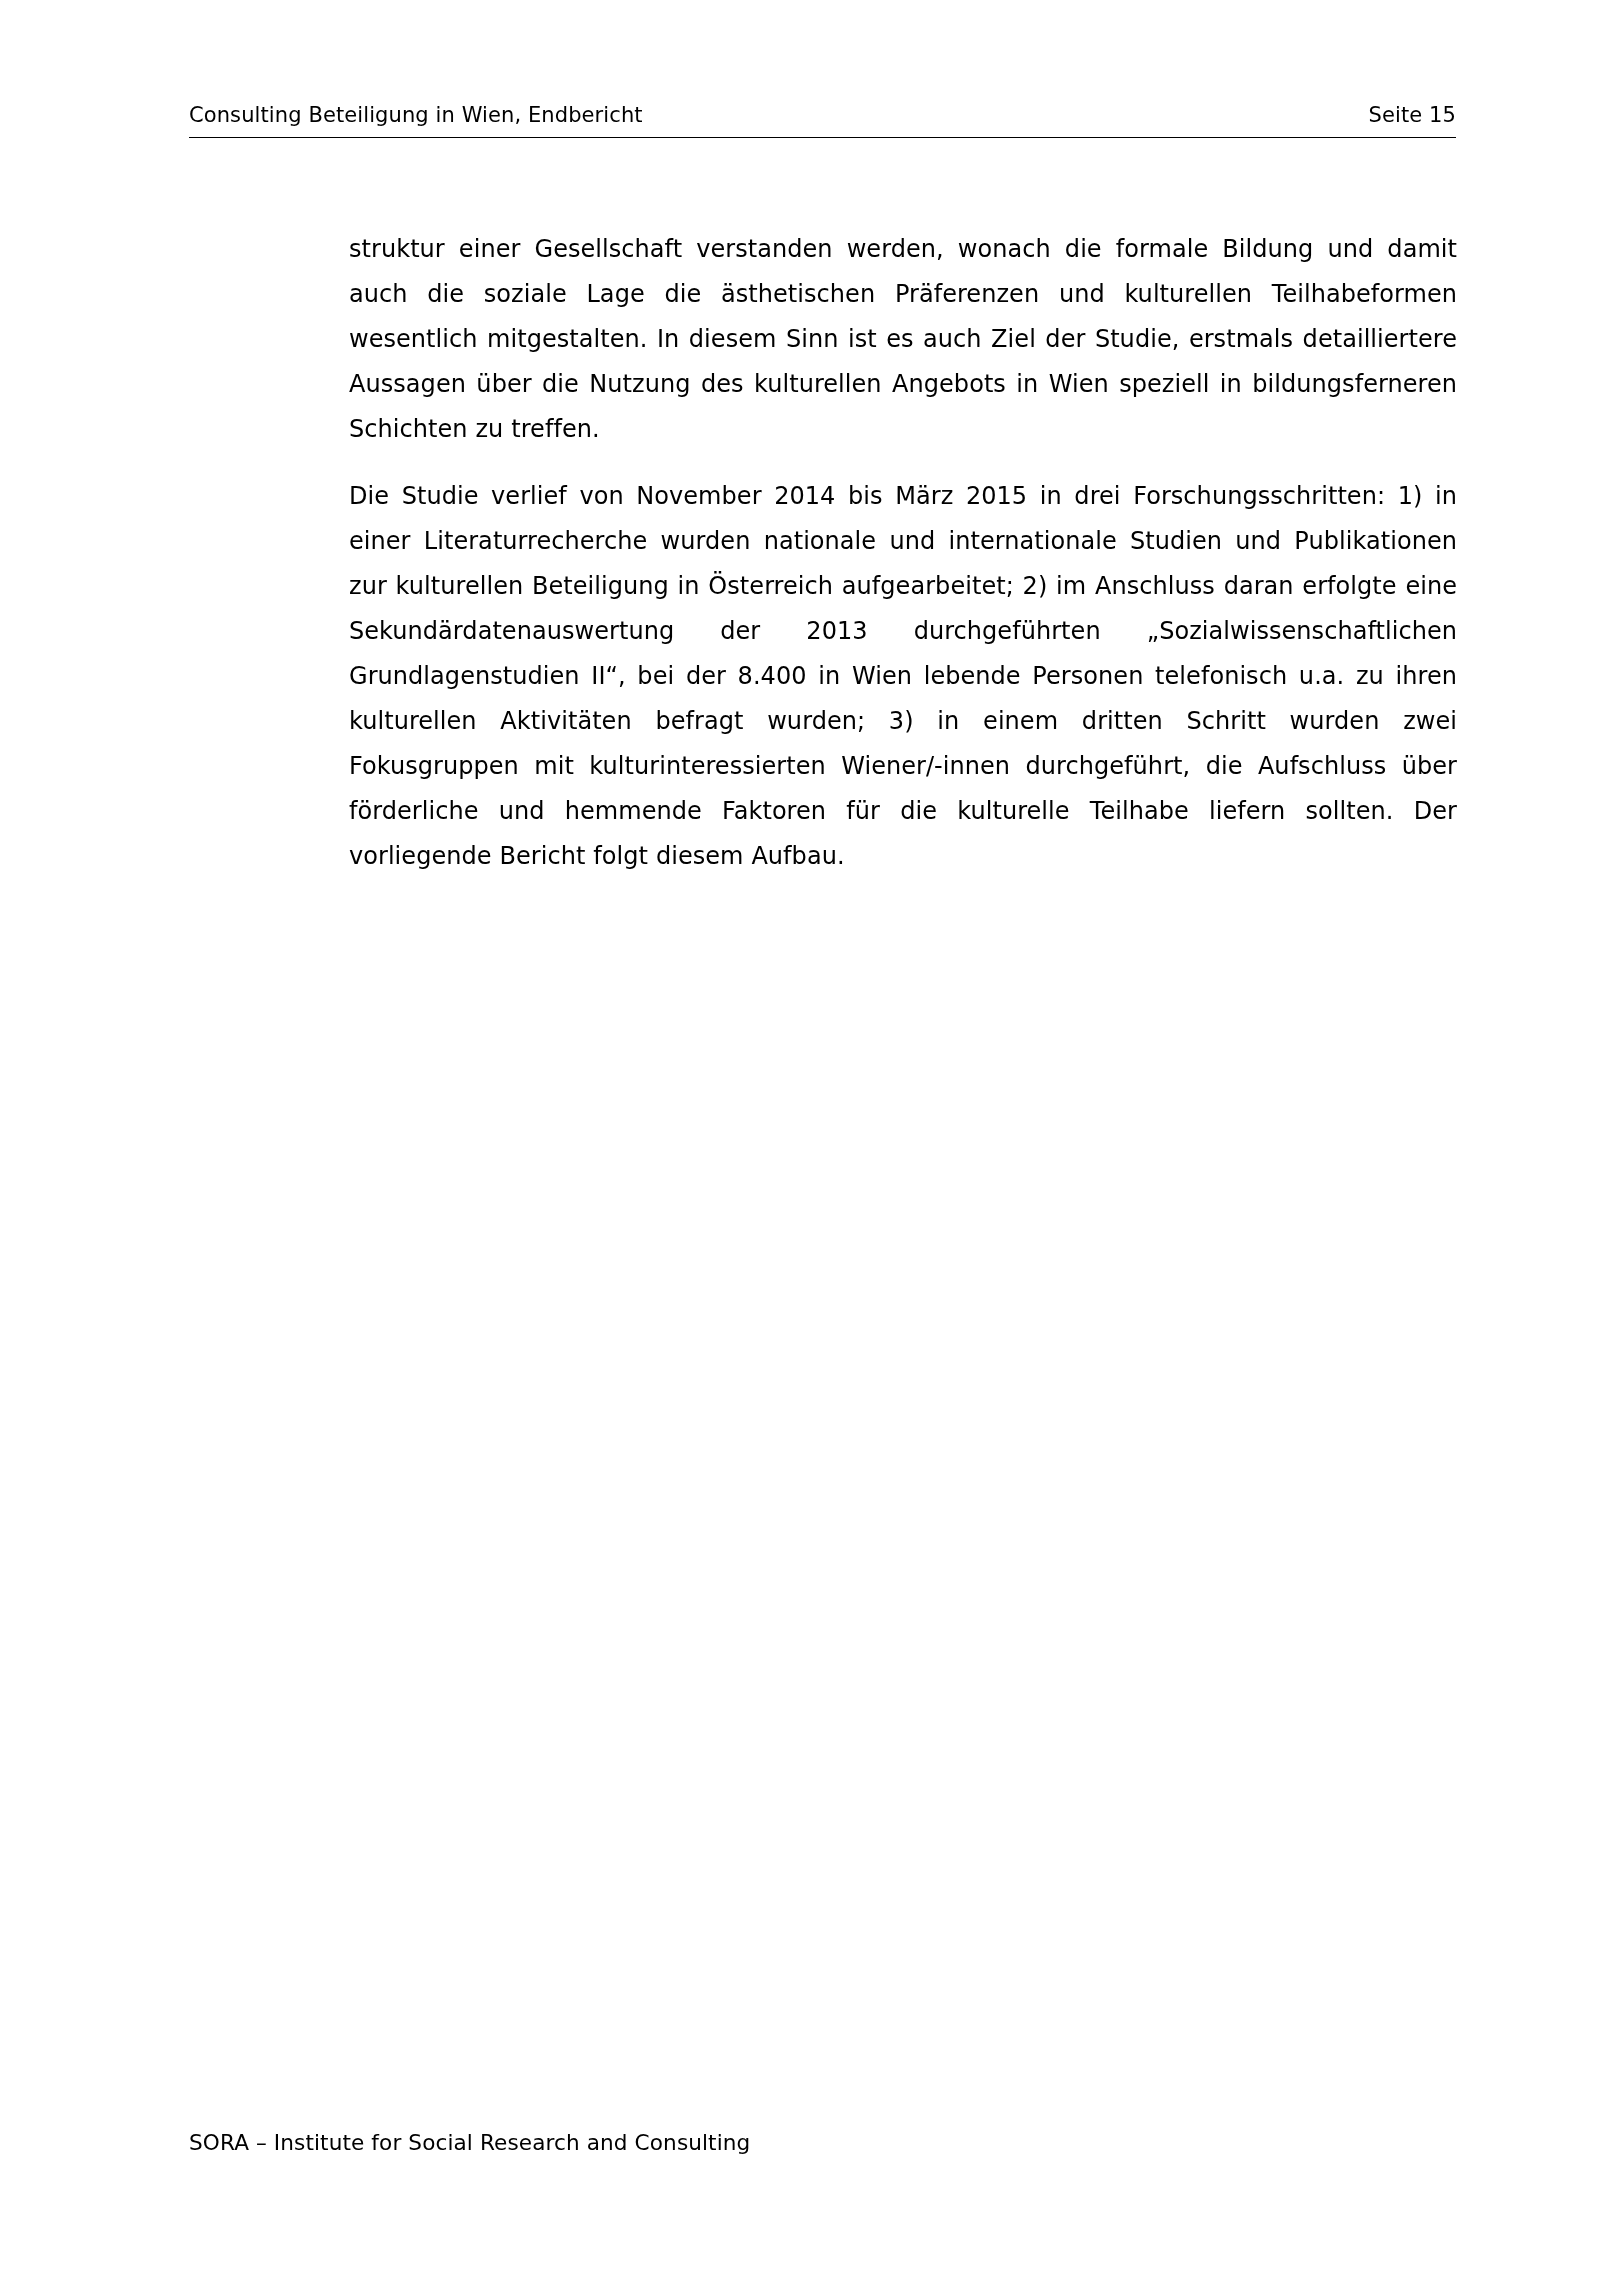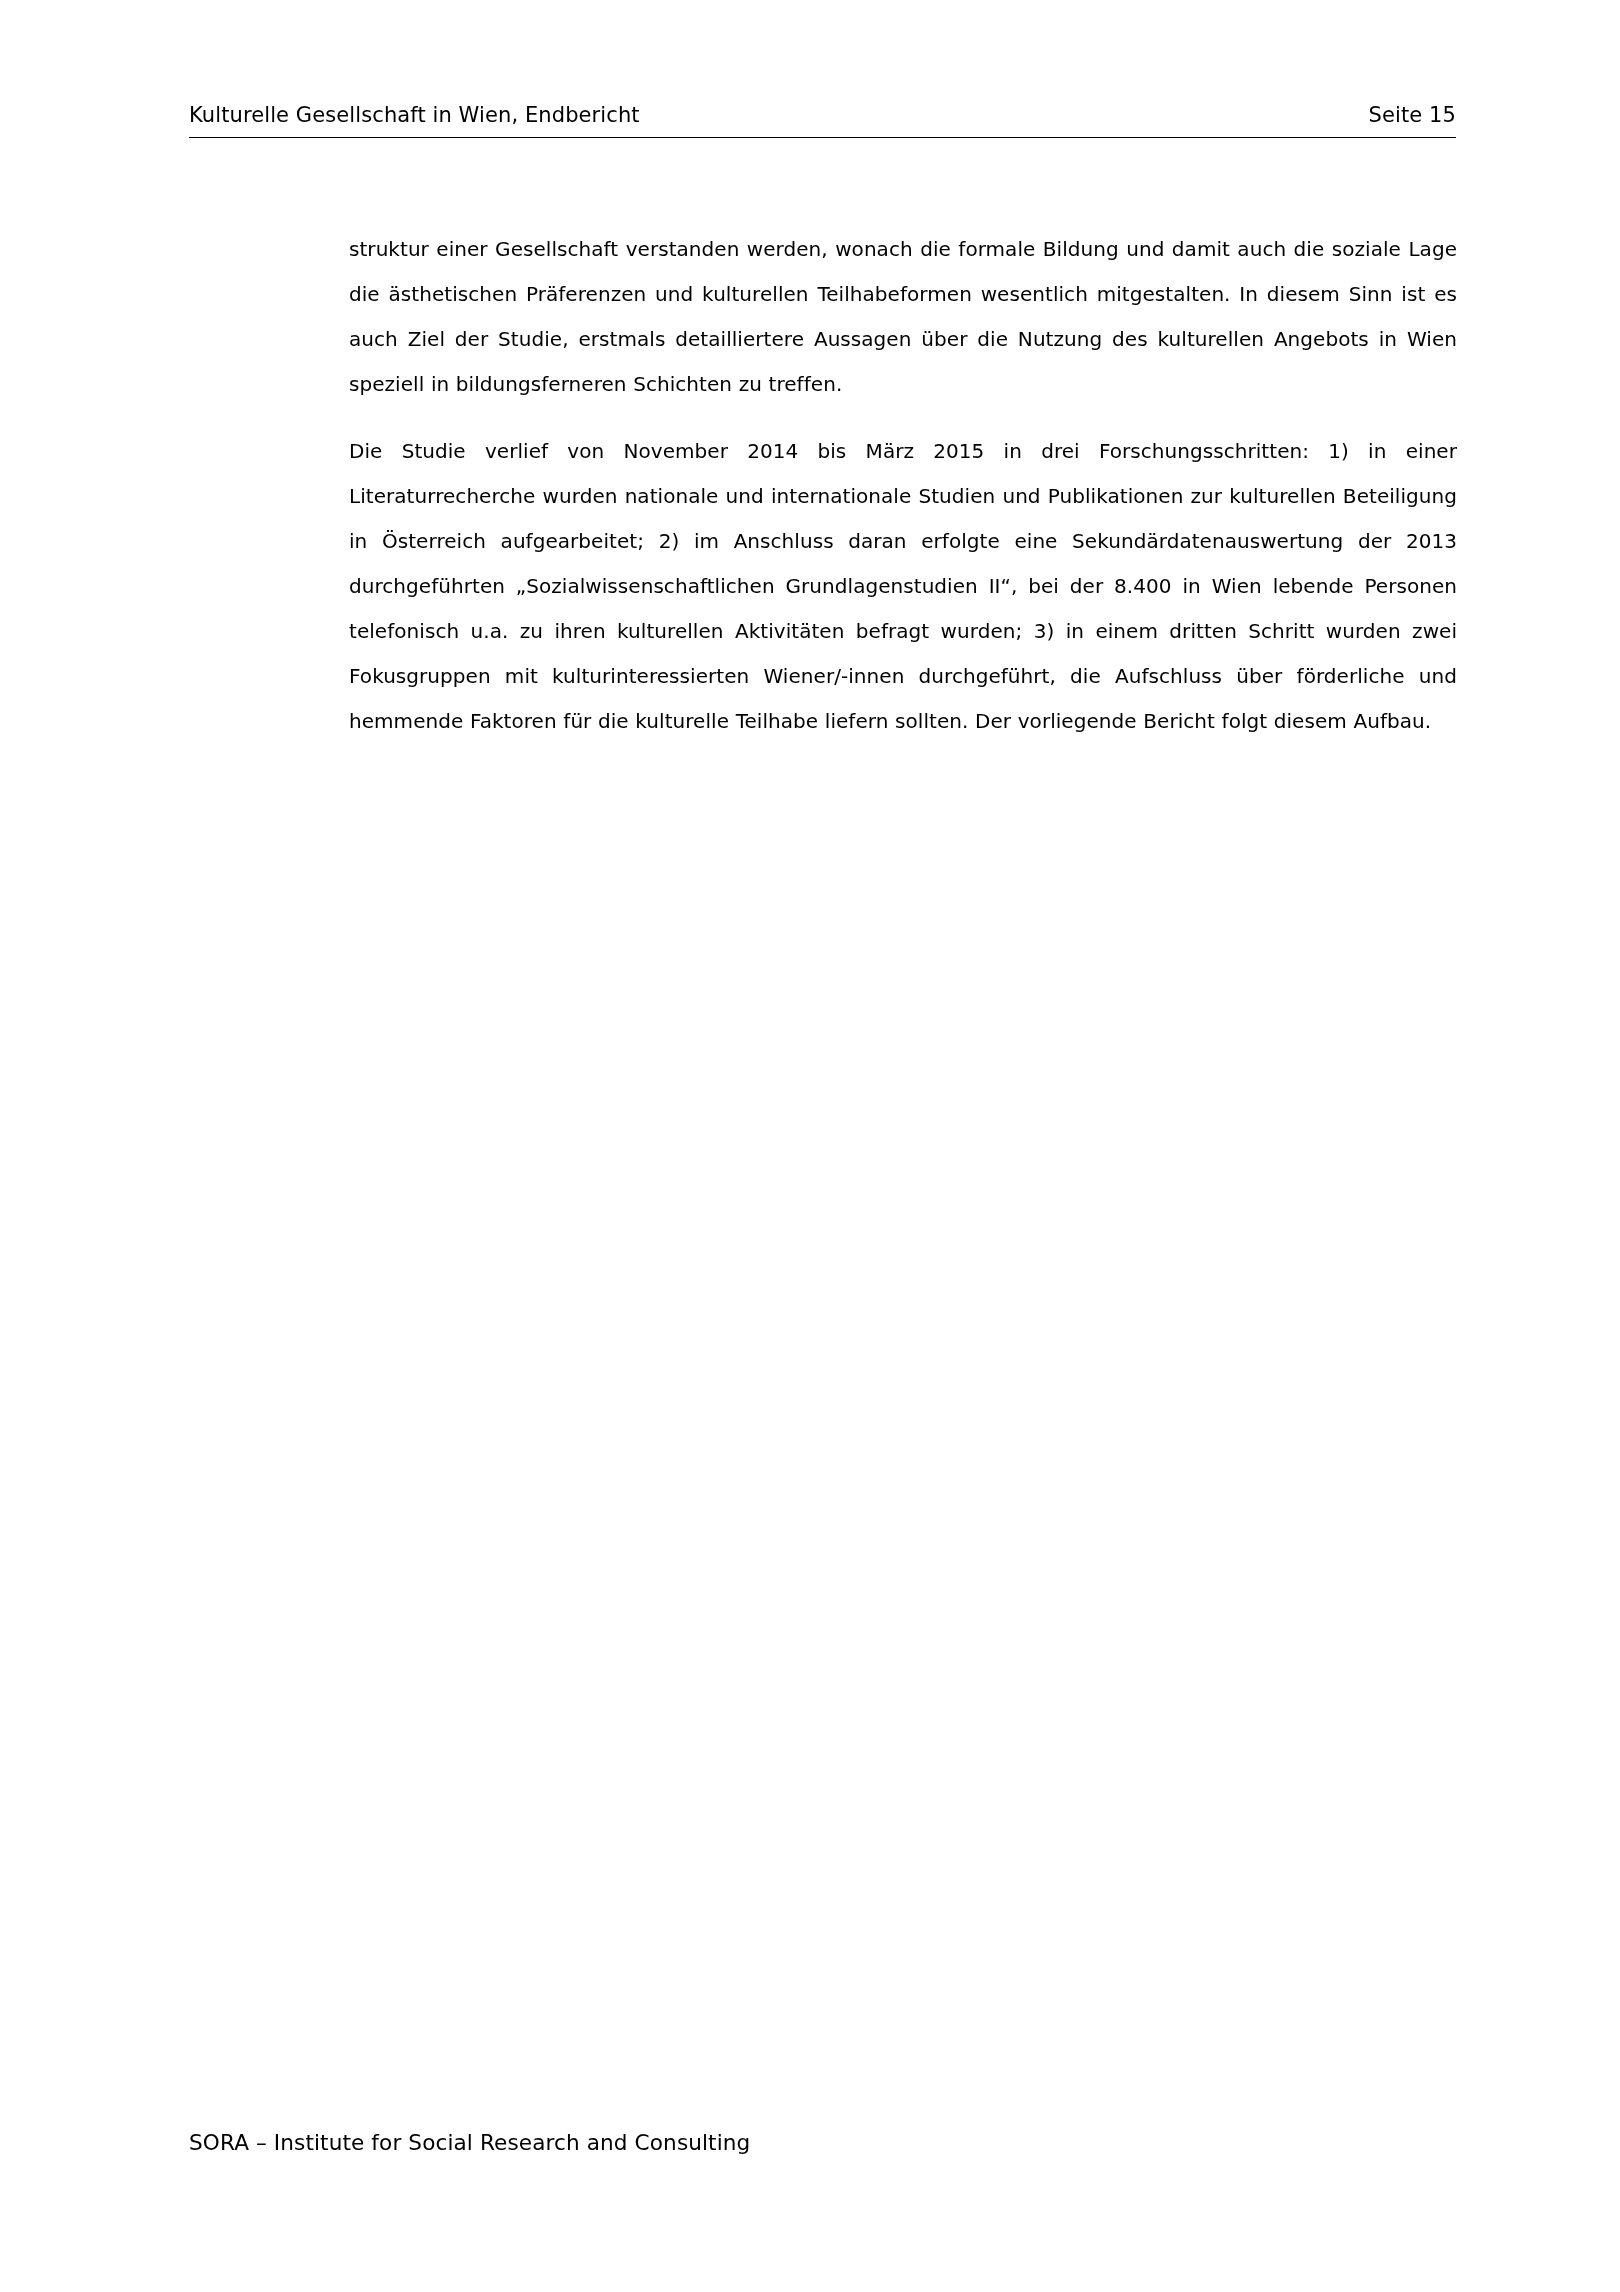--- a/index.html
+++ b/index.html
@@ -46,21 +46,21 @@
     background: #000000;
   }
   
   .content {
     position: absolute;
     top: 227px;
     left: 349px;
     width: 1108px;
   }
   .para {
-    font-size: 20px;
+    font-size: 24px;
     line-height: 45px;
     text-align: justify;
     text-justify: inter-word;
     margin: 0 0 21.6px 0;
     letter-spacing: 0.05px;
     word-spacing: 0.2px;
     hyphens: none;
   }
   .para:last-child { margin-bottom: 12px; }
   
@@ -74,21 +74,21 @@
     color: #000;
     letter-spacing: 0.1px;
   }
 </style>
 </head>
 <body>
 
 <div class="page">
 
   <div class="header">
-    <span class="header-title">Kulturelle Gesellschaft in Wien, Endbericht</span>
+    <span class="header-title">Consulting Beteiligung in Wien, Endbericht</span>
     <span class="header-page">Seite 15</span>
   </div>
   <div class="header-rule"></div>
 
   <div class="content">
     <p class="para">struktur einer Gesellschaft verstanden werden, wonach die formale Bildung und damit auch die soziale Lage die ästhetischen Präferenzen und kulturellen Teilhabeformen wesentlich mitgestalten. In diesem Sinn ist es auch Ziel der Studie, erstmals detailliertere Aussagen über die Nutzung des kulturellen Angebots in Wien speziell in bildungsferneren Schichten zu treffen.</p>
     <p class="para">Die Studie verlief von November 2014 bis März 2015 in drei Forschungsschritten: 1) in einer Literaturrecherche wurden nationale und internationale Studien und Publikationen zur kulturellen Beteiligung in Österreich aufgearbeitet; 2) im Anschluss daran erfolgte eine Sekundärdatenauswertung der 2013 durchgeführten „Sozialwissenschaftlichen Grundlagenstudien II“, bei der 8.400 in Wien lebende Personen telefonisch u.a. zu ihren kulturellen Aktivitäten befragt wurden; 3) in einem dritten Schritt wurden zwei Fokusgruppen mit kulturinteressierten Wiener/-innen durchgeführt, die Aufschluss über förderliche und hemmende Faktoren für die kulturelle Teilhabe liefern sollten. Der vorliegende Bericht folgt diesem Aufbau.</p>
   </div>
 
   <div class="footer">

